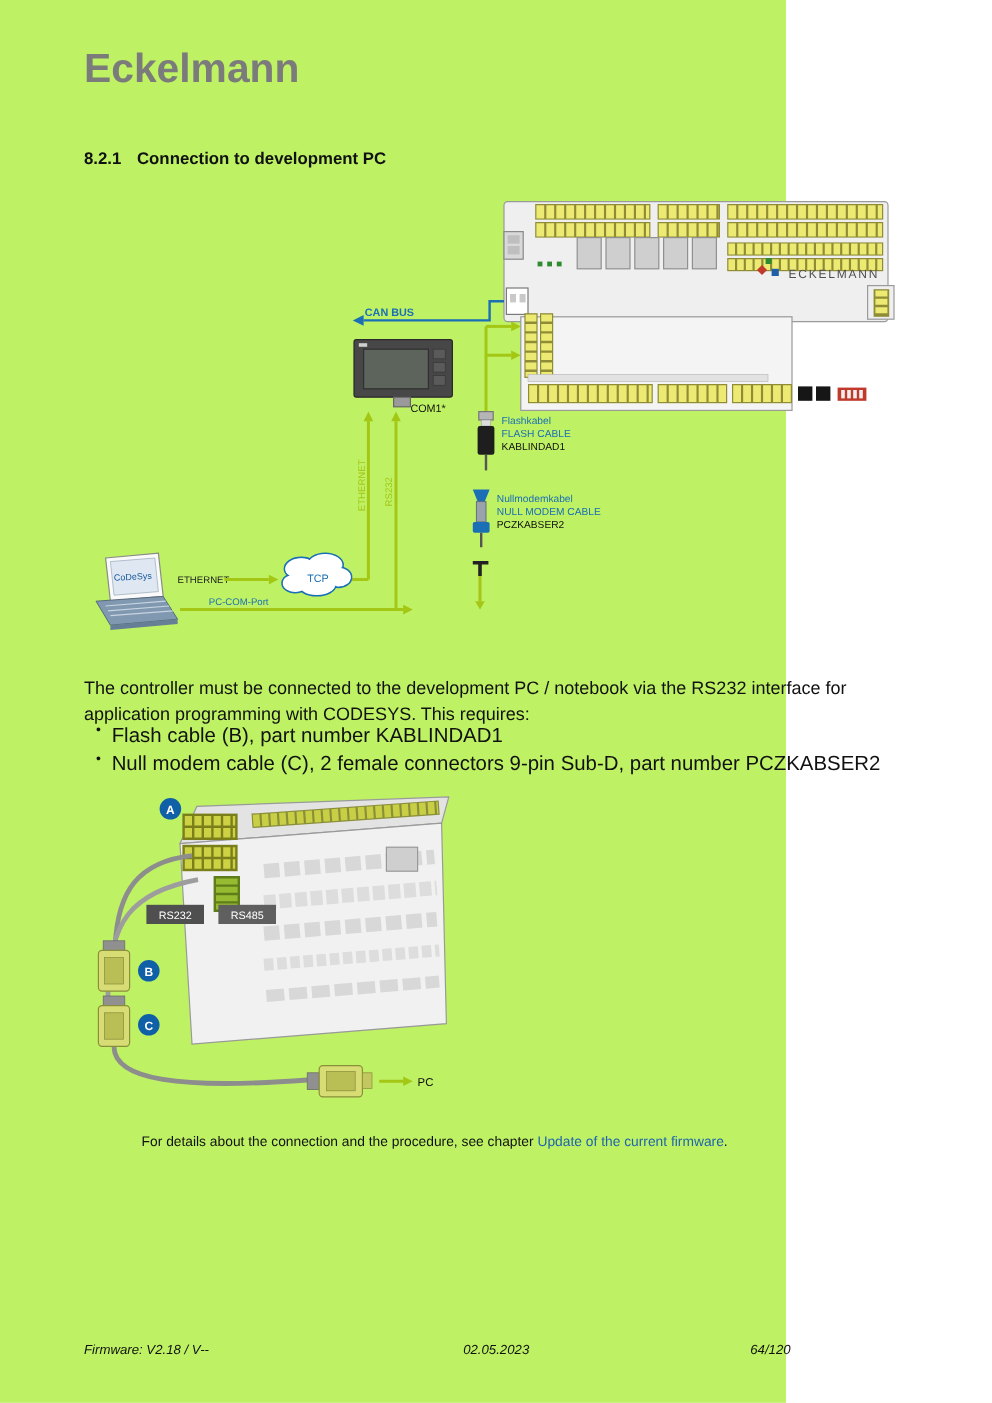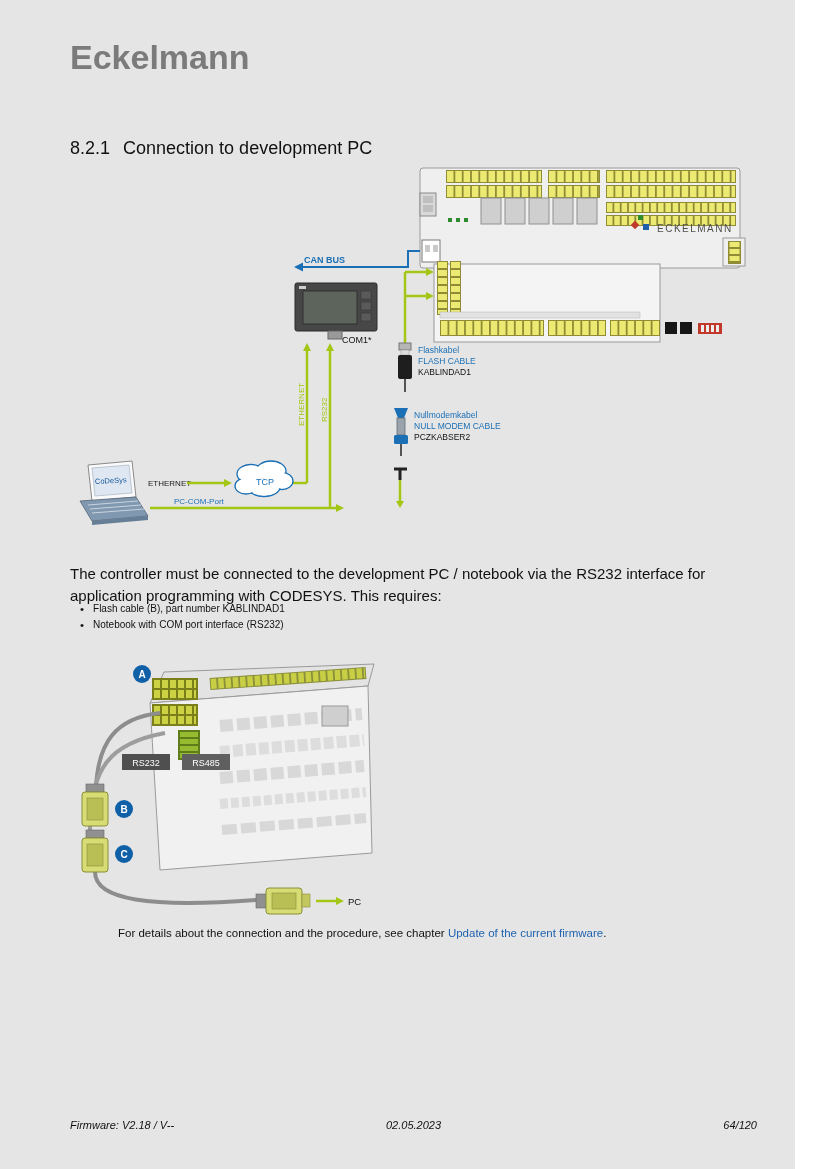--- a/index.html
+++ b/index.html
@@ -4,62 +4,62 @@
 <style>
   * { margin:0; padding:0; box-sizing:border-box; }
   html,body { background:#ffffff; }
   body {
     width:827px; height:1169px;
     font-family:"Liberation Sans", sans-serif;
     color:#111;
     position:relative;
     overflow:hidden;
   }
-  .page { position:relative; width:795px; height:1169px; background:#e5e5e5; }
+  .page { position:relative; width:655px; height:1169px; background:#bef264; }
 
   .logo {
     position:absolute; left:70px; top:38px;
     font-size:34px; font-weight:bold; color:#7b7b7b; letter-spacing:0px;
   }
   .heading {
-    position:absolute; left:70px; top:138px;
-    font-size:18px; font-weight:normal; color:#111;
+    position:absolute; left:70px; top:124px;
+    font-size:14px; font-weight:bold; color:#111;
   }
   .heading .num { margin-right:13px; }
 
   .diagram1 { position:absolute; left:68px; top:160px; width:680px; height:392px; }
   .diagram2 { position:absolute; left:70px; top:658px; width:320px; height:270px; }
 
   svg text { font-family:"Liberation Sans", sans-serif; }
 
   .bodytext {
     position:absolute; left:70px; top:563px; width:700px;
     font-size:15px; line-height:1.45; color:#111;
   }
   .bullets {
     position:absolute; left:80px; top:603px; width:690px;
-    font-size:10px; color:#111;
+    font-size:17px; color:#111;
   }
   .bullet-row { display:flex; margin-bottom:4px; }
   .bullet-row::before { content:"\2022"; margin-right:9px; font-size:11.5px; }
 
   .closing {
-    position:absolute; left:70px; top:927px; width:710px;
+    position:absolute; left:70px; top:946px; width:710px;
     font-size:11.5px; color:#111;padding-left:48px;
   }
   a.link { color:#1f63b0; text-decoration:none; cursor:pointer; }
 
   .footer {
     position:absolute; left:70px; top:1119px; width:687px;
     font-size:11px; color:#111;
     display:flex; align-items:baseline;font-style:italic;
   }
   .footer .f-left { width:230px; text-align:left; }
   .footer .f-center { flex:1; text-align:center; }
-  .footer .f-right { width:230px; text-align:right; }
+  .footer .f-right { width:230px; text-align:center; }
 </style>
 </head>
 <body>
 
 <div class="page">
 
   <div class="logo">Eckelmann</div>
 
   <div class="heading">
     <span class="num">8.2.1</span><span>Connection to development PC</span>
@@ -262,21 +262,21 @@
     </g>
   </svg>
 
   <p class="bodytext">The controller must be connected to the development PC / notebook via the RS232 interface for application programming with CODESYS. This requires:</p>
 
   <div class="bullets">
     <div class="bullet-row">
         <span>Flash cable (B), part number KABLINDAD1</span>
       </div>
     <div class="bullet-row">
-        <span>Notebook with COM port interface (RS232)</span>
+        <span>Null modem cable (C), 2 female connectors 9-pin Sub-D, part number PCZKABSER2</span>
       </div>
   </div>
 
   <svg class="diagram2" viewBox="0 0 320 270">
 
     <g>
       <polygon points="80,45 94,14 304,6 298,28" fill="#e3e3e3" stroke="#9a9a9a"></polygon>
       <polygon points="80,45 298,28 302,195 90,212" fill="#f1f1f1" stroke="#9a9a9a"></polygon>
       <line x1="140" y1="26" x2="296" y2="15" stroke="#8a8f3a" stroke-width="12"></line>
       <line x1="141" y1="26" x2="295" y2="15" stroke="#c9cf45" stroke-width="10" stroke-dasharray="5.5 1.8"></line>

